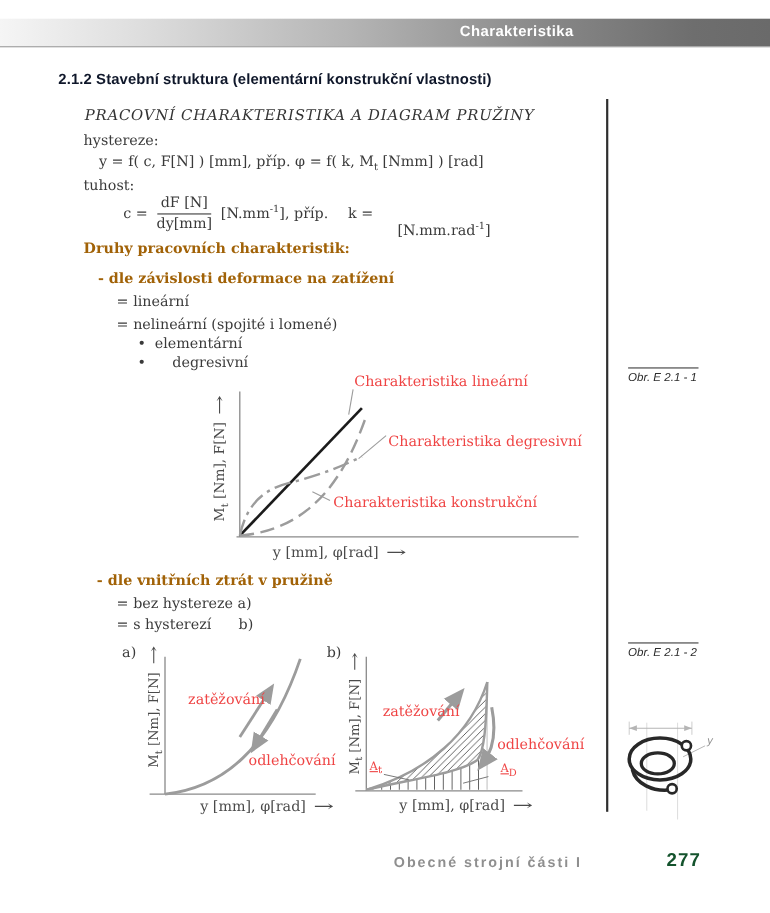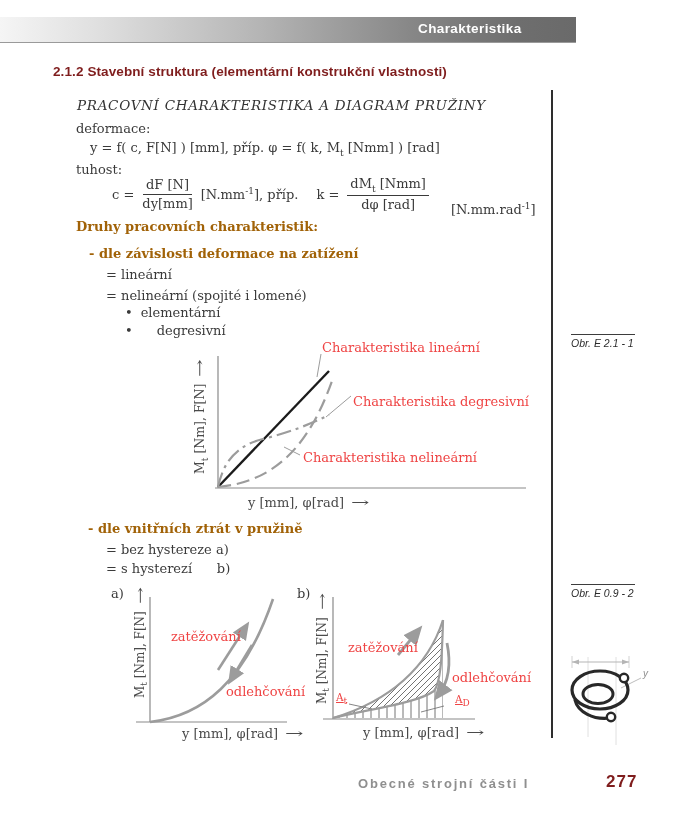--- a/index.html
+++ b/index.html
@@ -1,25 +1,25 @@
 <!DOCTYPE html>
 <html><head>
 <meta charset="utf-8">
 <style>
   html,body{margin:0;padding:0;}
   body{width:700px;height:830px;position:relative;background:#ffffff;
        font-family:"DejaVu Serif",serif;color:#3a3a3a;overflow:hidden;}
   
-  .topbar{position:absolute;left:0;top:17px;width:576px;height:25px;
+  .topbar{position:absolute;left:0;top:17px;width:700px;height:25px;
     background:linear-gradient(90deg,#f5f5f5 0%,#dedede 18%,#b5b5b5 45%,#868686 72%,#6e6e6e 90%,#6a6a6a 100%);
     border-bottom:1px solid #9a9a9a;}
   .topbar-title{position:absolute;left:418px;top:4px;
     font:bold 13.5px "Liberation Sans",sans-serif;color:#ffffff;letter-spacing:.4px;}
   .h1{position:absolute;left:53px;top:64px;font:bold 13.5px "Liberation Sans",sans-serif;
-      color:#7f1d1d;letter-spacing:.1px;}
+      color:#0f172a;letter-spacing:.1px;}
   .it-title{position:absolute;left:77px;top:97px;font-style:italic;font-size:13.5px;
       letter-spacing:.7px;color:#333;}
   .t{position:absolute;font-size:13px;white-space:pre;}
   .b{font-weight:bold;color:#a16207;}
   sub{font-size:9px;}
   sup{font-size:9px;}
   
   .frow{position:absolute;left:112px;top:171px;display:flex;align-items:center;gap:8px;font-size:13px;}
   .frac{display:inline-flex;flex-direction:column;align-items:center;line-height:1.18;}
   .frac .num{border-bottom:1px solid #3a3a3a;padding:0 3px 1px;}
@@ -37,49 +37,45 @@
   .arrow{display:inline-block;transform:scaleX(1.7);transform-origin:0 50%;margin-left:7px;}
   .panel{position:absolute;font-size:13px;color:#3a3a3a;}
   
   .obr{position:absolute;width:64px;border-top:1.3px solid #3d3d3d;padding-top:2px;
        font:italic 10.5px "Liberation Sans",sans-serif;color:#2c2c2c;white-space:nowrap;}
   .vrule{position:absolute;left:551px;top:90px;width:1.5px;height:648px;background:#2e2e2e;}
   
   .footer-title{position:absolute;left:358px;top:776px;font:bold 13px "Liberation Sans",sans-serif;
                 color:#8f8f8f;letter-spacing:1.8px;}
   .footer-pn{position:absolute;left:606px;top:772px;font:bold 17px "Liberation Sans",sans-serif;
-             color:#7f1d1d;letter-spacing:1px;}
+             color:#14532d;letter-spacing:1px;}
   .spring-label{position:absolute;left:643px;top:668px;font:italic 10px "Liberation Sans",sans-serif;color:#8f8f8f;}
 </style>
 </head>
 <body>
 
 <div class="topbar">
   <span class="topbar-title">Charakteristika</span>
 </div>
 
 <div class="h1">2.1.2 Stavební struktura (elementární konstrukční vlastnosti)</div>
 <div class="it-title">PRACOVNÍ CHARAKTERISTIKA A DIAGRAM PRUŽINY</div>
 
-<div class="t" style="left:76px;top:121px">deformace:</div>
+<div class="t" style="left:76px;top:121px">hystereze:</div>
 <div class="t" style="left:90px;top:140px"><span>y = f( c, F[N] ) [mm], příp. φ = f( k, M</span><sub>t</sub><span> [Nmm] ) [rad]</span></div>
 <div class="t" style="left:76px;top:162px">tuhost:</div>
 
 <div class="frow">
   <span>c =</span>
   <span class="frac">
     <span class="num">dF [N]</span>
     <span class="den">dy[mm]</span>
   </span>
   <span><span>[N.mm</span><sup>-1</sup><span>], příp.</span></span>
   <span class="ml10">k =</span>
-  <span class="frac">
-    <span class="num"><span>dM</span><sub>t</sub><span> [Nmm]</span></span>
-    <span class="den">dφ [rad]</span>
-  </span>
   <span class="ml14"><span>[N.mm.rad</span><sup>-1</sup><span>]</span></span>
 </div>
 
 <div class="t b" style="left:76px;top:219px">Druhy pracovních charakteristik:</div>
 <div class="t b" style="left:89px;top:246px">- dle závislosti deformace na zatížení</div>
 <div class="t" style="left:106px;top:267px">= lineární</div>
 <div class="t" style="left:106px;top:288px">= nelineární (spojité i lomené)</div>
 <div class="t" style="left:125px;top:305px"><span>•</span><span style="margin-left:8px">elementární</span></div>
 <div class="t" style="left:125px;top:323px"><span>•</span><span style="margin-left:24px">degresivní</span></div>
 
@@ -88,27 +84,27 @@
     <path d="M33,16 V148 M30,148 H341" stroke="#8a8a8a" stroke-width="1.2" fill="none"></path>
     <path d="M33,147 L144,31" stroke="#1b1b1b" stroke-width="2.4" fill="none"></path>
     <path d="M33,147 C88,142 124,108 148,38" stroke="#9c9c9c" stroke-width="2.2" fill="none" stroke-dasharray="13 6"></path>
     <path d="M33,147 C39,119 54,105 78,99 C102,93 124,85 144,75" stroke="#9c9c9c" stroke-width="2.2" fill="none" stroke-dasharray="15 5 3 5"></path>
     <path d="M136,14 L132,37" stroke="#9c9c9c" stroke-width="1" fill="none"></path>
     <path d="M166,56 L141,77" stroke="#9c9c9c" stroke-width="1" fill="none"></path>
     <path d="M115,115 L99,107" stroke="#9c9c9c" stroke-width="1" fill="none"></path>
   </svg>
   <div class="cl" style="left:137px;top:0px">Charakteristika lineární</div>
   <div class="cl" style="left:168px;top:54px">Charakteristika degresivní</div>
-  <div class="cl" style="left:118px;top:110px">Charakteristika nelineární</div>
+  <div class="cl" style="left:118px;top:110px">Charakteristika konstrukční</div>
   <div class="ylab ylab1" style="left:7px;top:134px"><span>M</span><sub>t</sub><span> [Nm], F[N]</span><span class="arrow">→</span></div>
   <div class="xlab" style="left:63px;top:155px"><span>y [mm], φ[rad]</span><span class="arrow">→</span></div>
 </div>
 
 <div class="obr" style="left:571px;top:334px">Obr. E 2.1 - 1</div>
-<div class="obr" style="left:571px;top:584px">Obr. E 0.9 - 2</div>
+<div class="obr" style="left:571px;top:584px">Obr. E 2.1 - 2</div>
 <div class="vrule"></div>
 
 <div class="t b" style="left:88px;top:521px">- dle vnitřních ztrát v pružině</div>
 <div class="t" style="left:106px;top:542px">= bez hystereze a)</div>
 <div class="t" style="left:106px;top:561px">= s hysterezí      b)</div>
 
 <div class="chart" style="left:105px;top:585px;width:205px;height:175px">
   <div class="panel" style="left:6px;top:1px">a)</div>
   <svg width="205" height="160" viewBox="0 0 205 160">
     <defs>

